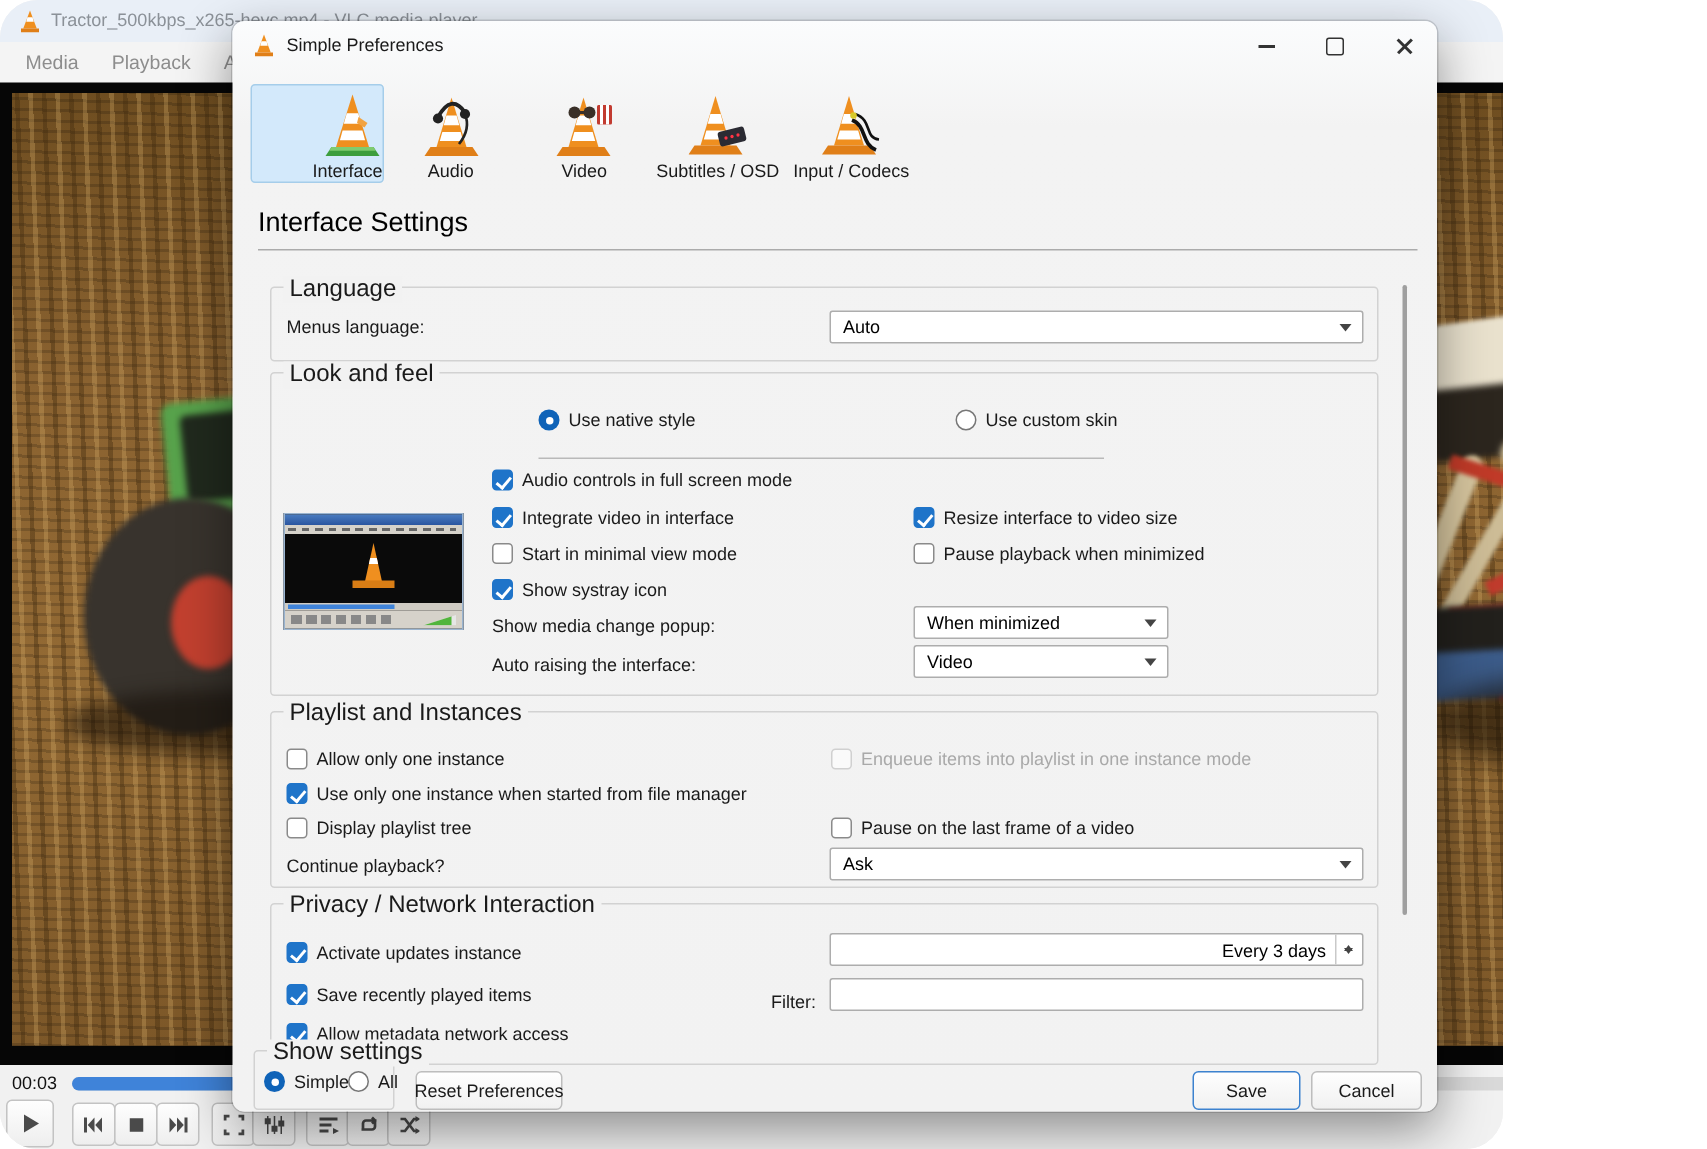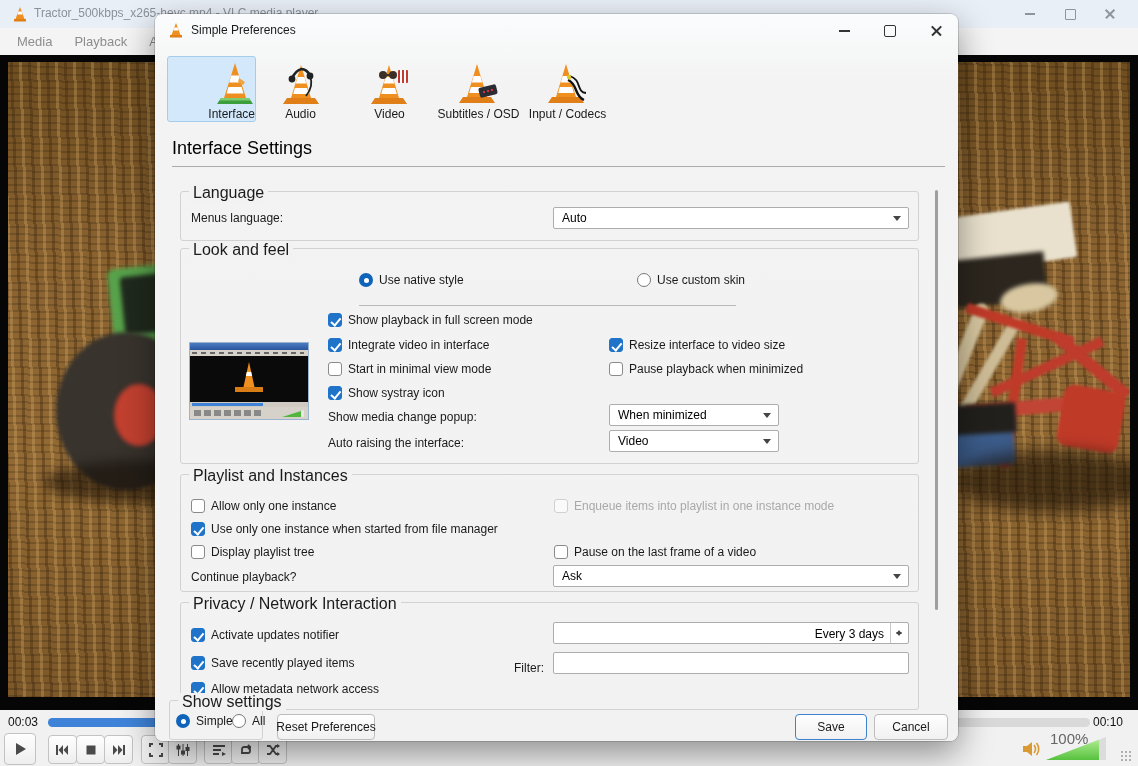--- a/index.html
+++ b/index.html
@@ -1,17 +1,17 @@
 <!DOCTYPE html>
 <html><head>
 <meta charset="utf-8">
 <style>
   html,body{margin:0;padding:0;}
-  .app{position:relative;width:1138px;height:766px;overflow:hidden;
-       font-family:"Liberation Sans",sans-serif;background:#f0f0f0;}
+  .app{position:relative;width:1002px;height:766px;overflow:hidden;
+       font-family:"Liberation Sans",sans-serif;background:#f0f0f0;border-radius:25px;}
   .abs{position:absolute;}
 
   
   .titlebar{position:absolute;left:0;top:0;width:1138px;height:28px;background:#e9eff7;
             display:flex;align-items:center;}
   .titlebar .wtitle{position:absolute;left:34px;top:6px;font-size:12px;color:#8b9198;white-space:nowrap;}
   .wbtns{position:absolute;right:8px;top:0;height:28px;display:flex;}
   .wbtn{width:40px;height:28px;display:flex;align-items:center;justify-content:center;}
   .gl-min{width:10px;height:2px;background:#8f959c;}
   .gl-max{width:9px;height:9px;border:1px solid #8f959c;border-radius:1px;}
@@ -370,21 +370,21 @@
           </div>
         <div class="tt-ctrl">
             <div class="tt-vol">
               <div class="tt-volfill"></div>
             </div>
           </div>
       </div>
 
       <label class="cb" style="left:147px;top:64px">
         <span class="box on"></span>
-        <span>Show playback in full screen mode</span>
+        <span>Audio controls in full screen mode</span>
       </label>
       <label class="cb" style="left:147px;top:89px">
         <span class="box on"></span>
         <span>Integrate video in interface</span>
       </label>
       <label class="cb" style="left:147px;top:113px">
         <span class="box"></span>
         <span>Start in minimal view mode</span>
       </label>
       <label class="cb" style="left:147px;top:137px">
@@ -435,21 +435,21 @@
       <span class="lbl" style="left:10px;top:95px">Continue playback?</span>
       <div class="combo" style="left:372px;top:90px;width:356px">
         <span>Ask</span>
       </div>
     </div>
 
     <div class="group" style="left:25px;top:588px;width:737px;height:106px">
       <span class="gtitle">Privacy / Network Interaction</span>
       <label class="cb" style="left:10px;top:25px">
         <span class="box on"></span>
-        <span>Activate updates notifier</span>
+        <span>Activate updates instance</span>
       </label>
       <div class="spinfield" style="left:372px;top:19px;width:356px">
         <span class="spinval">Every 3 days</span>
         <span class="spinner">
             <span class="spup"></span>
             <span class="spdn"></span>
           </span>
       </div>
       <label class="cb" style="left:10px;top:53px">
         <span class="box on"></span>

